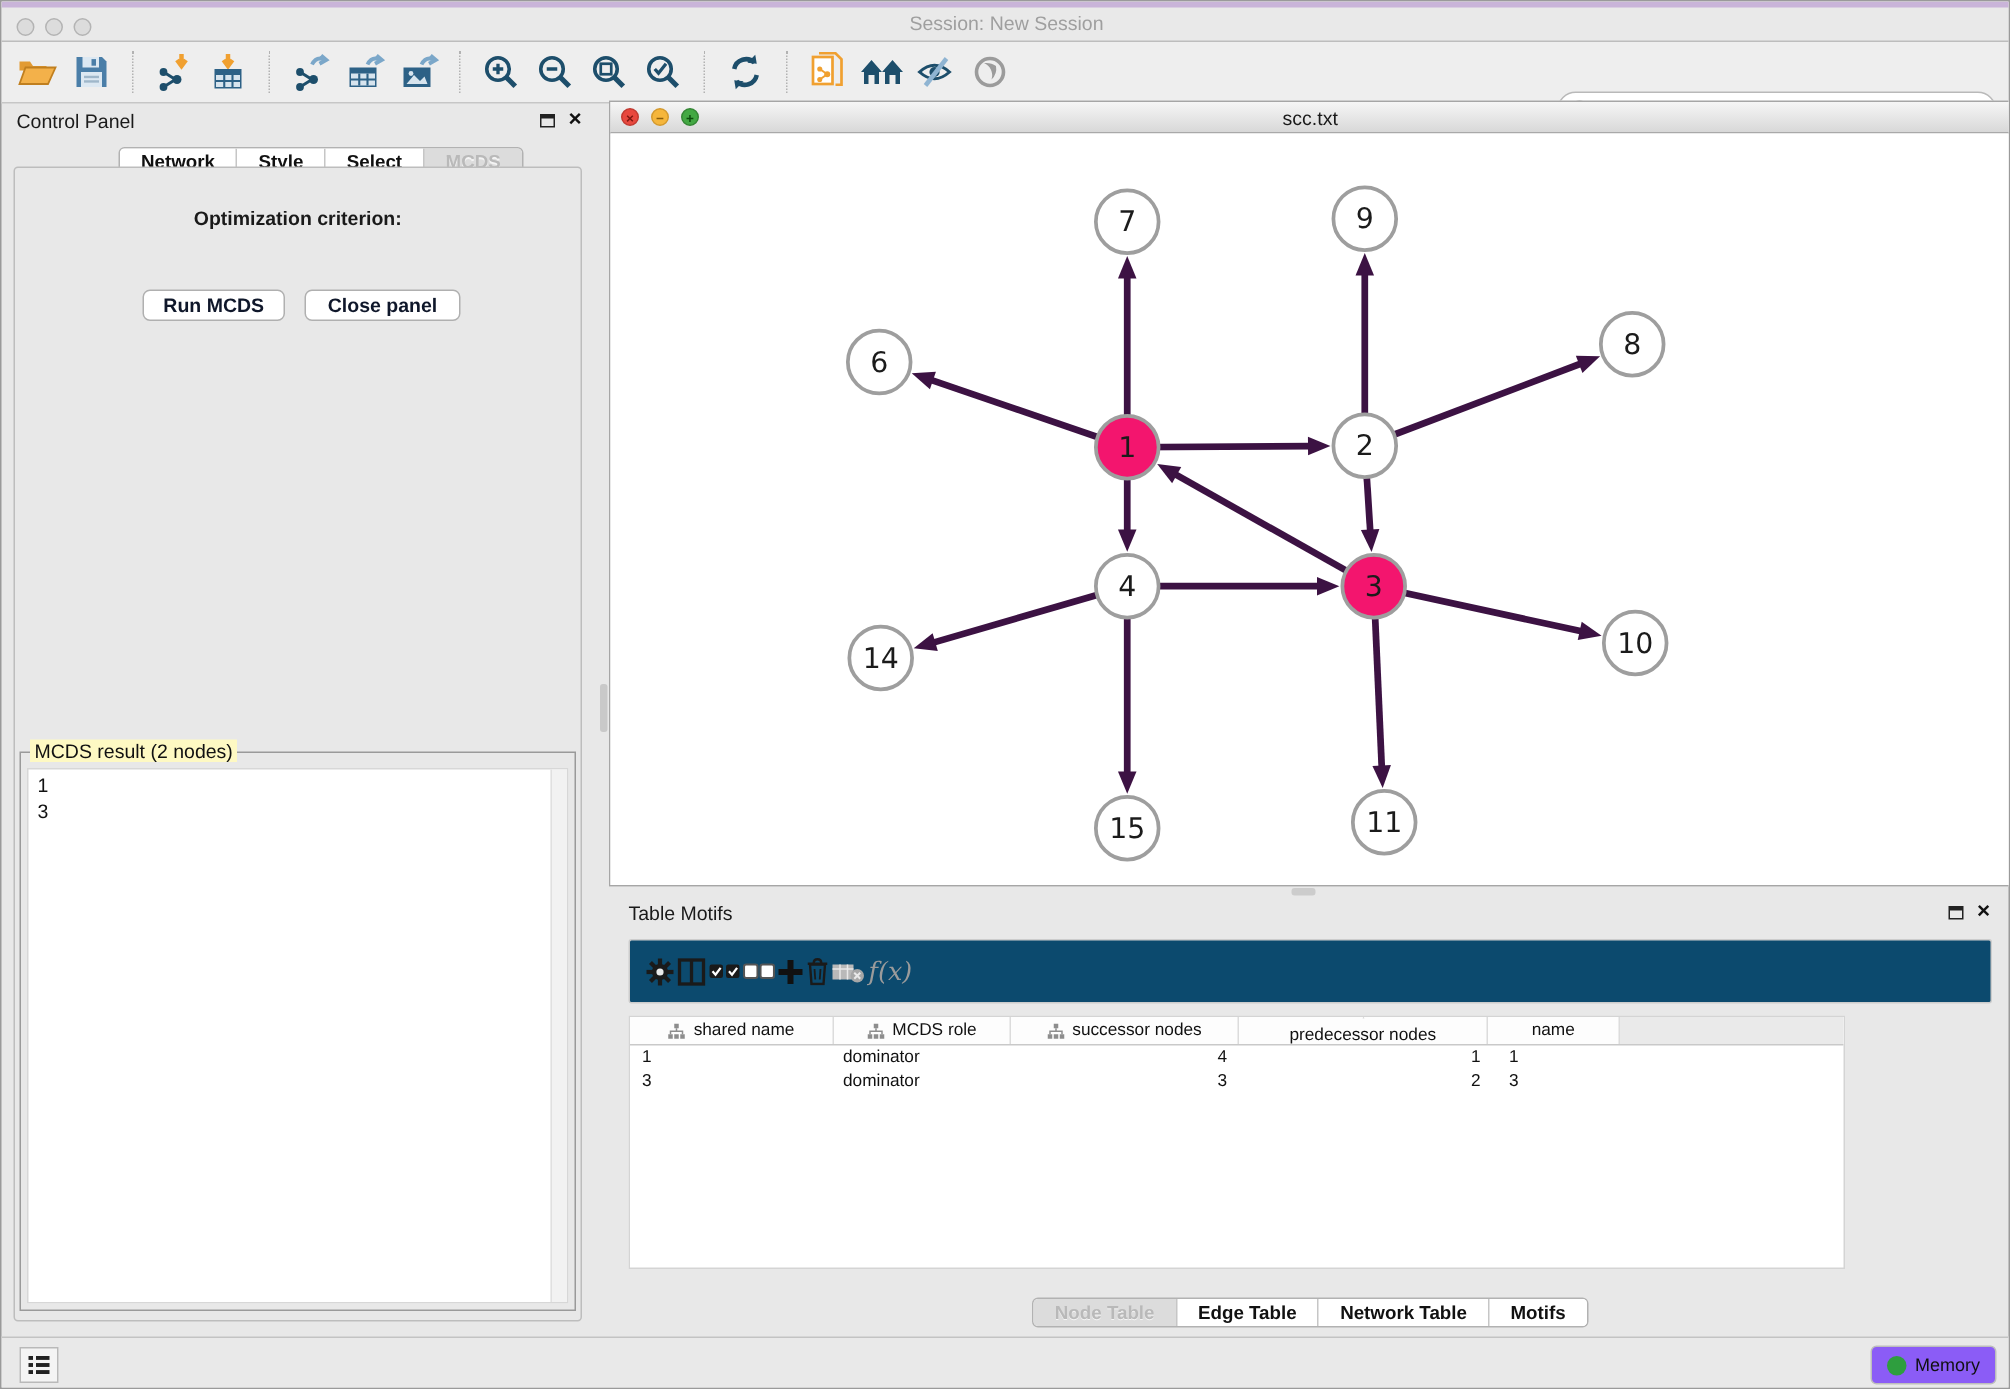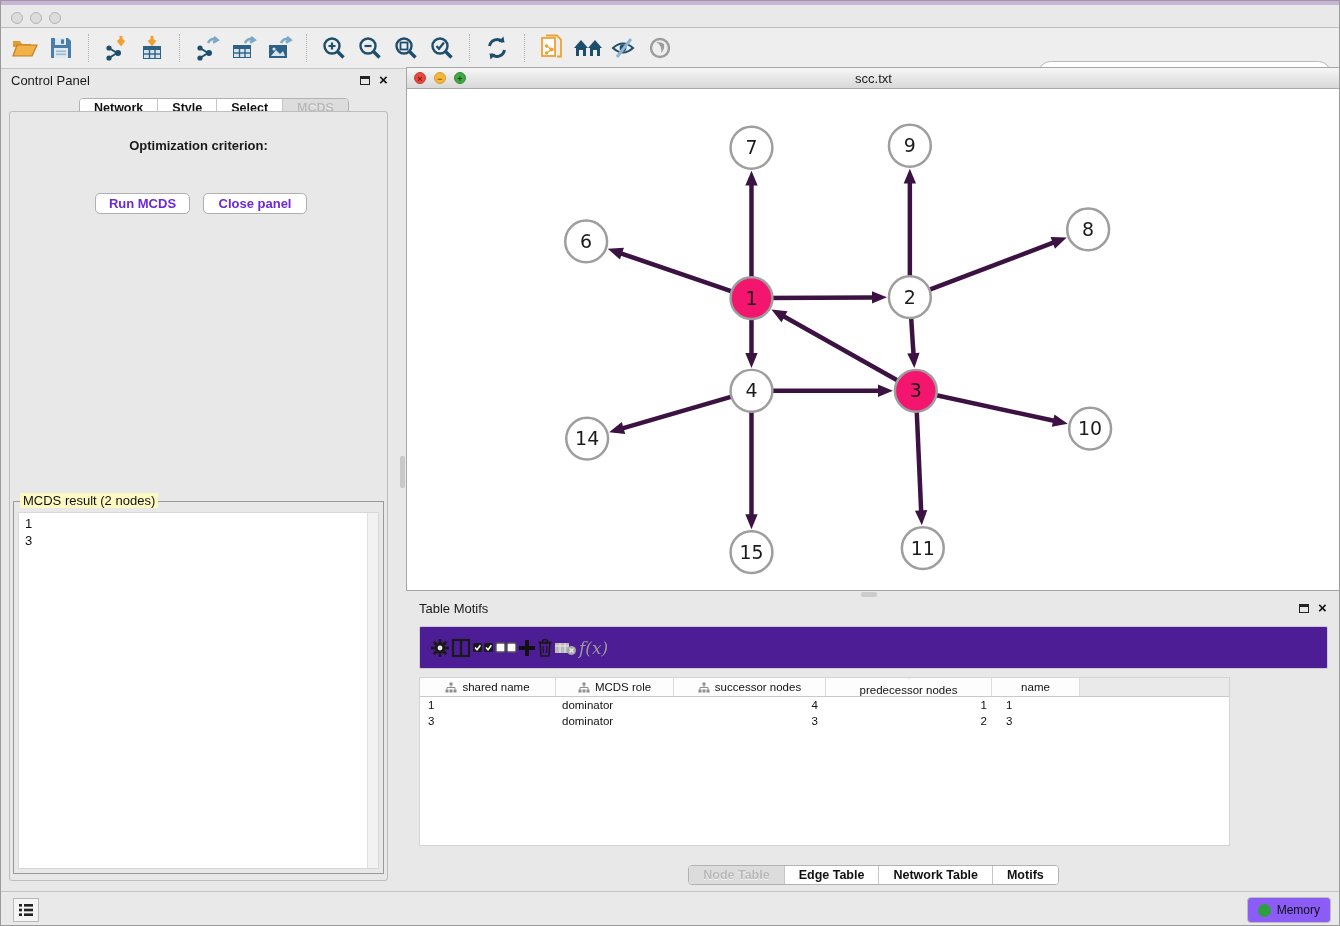--- a/index.html
+++ b/index.html
@@ -45,21 +45,21 @@
   .opt-label { position:absolute; left:0; top:137px; width:395px; text-align:center;
     font-size:13px; font-weight:bold; color:#1a1a1a; }
   .dropdown { position:absolute; left:44px; top:158px; width:310px; height:23px;
     background:#fff; border:1px solid #b0b0b0; border-radius:5px;
     display:flex; align-items:center; padding:0 10px; font-size:13px; color:#111; }
   .dd-arrows { margin-left:auto; display:flex; flex-direction:column; gap:2px; }
   .dd-arrows i { width:0; height:0; border-left:4px solid transparent; border-right:4px solid transparent; display:block; }
   .dd-up { border-bottom:5px solid #555; }
   .dd-down { border-top:5px solid #555; }
   .mac-btn { position:absolute; height:21px; background:#fff; border:1px solid #b0b0b0;
-    border-radius:5px; font-size:13px; font-weight:bold; color:#6d28d9;
+    border-radius:5px; font-size:13px; font-weight:bold; color:#0f172a;
     display:flex; align-items:center; justify-content:center;
     font-family:"Liberation Sans",sans-serif; }
   .fieldset { position:absolute; left:12px; top:500px; width:371px; height:373px;
     border:1px solid #9a9a9a; }
   .fieldset-legend { position:absolute; left:6px; top:-9px; background:#fef9c3;
     padding:0 3px; font-size:13px; color:#111; }
   .fieldset-inner { position:absolute; left:4px; top:10px; right:4px; bottom:4px; background:#fff;
     border:1px solid #d7d7d7; }
   .fieldset-scroll { position:absolute; right:0; top:0; width:11px; height:100%;
     background:#f2f2f2; border-left:1px solid #e0e0e0; }
@@ -75,21 +75,21 @@
     font-size:9px; font-weight:bold; text-align:center; line-height:12px; }
   .nt-close { left:7px;  background:#e8483e; border:1px solid #c23b32; color:#7d1611; }
   .nt-min   { left:27px; background:#f5b63c; border:1px solid #d49a2e; color:#8a5d0a; }
   .nt-zoom  { left:47px; background:#43a843; border:1px solid #358735; color:#0c4d0c; }
   .net-canvas { position:absolute; left:0; top:21px; width:933px; height:501px; background:#fff; }
   .v-thumb { position:absolute; left:399px; top:455px; width:5px; height:32px; background:#c9c9c9; border-radius:2px; }
   .h-handle { position:absolute; left:860px; top:591px; width:16px; height:5px; background:#cccccc; border-radius:2px; }
   
   .tp-title { position:absolute; left:418px; top:600px; font-size:13px; color:#1a1a1a; }
   .tp-toolbar { position:absolute; left:418px; top:625px; width:909px; height:43px;
-    background:#4c1d95; border:1px solid #cccccc; border-radius:2px;
+    background:#0c4a6e; border:1px solid #cccccc; border-radius:2px;
     display:flex; align-items:center; padding-left:10px; gap:1px; }
   .fx { font-family:"DejaVu Serif",serif; font-style:italic; font-size:17px; color:#9b9b9b; }
   .tbl-wrap { position:absolute; left:418px; top:676px; width:811px; height:169px;
     background:#fff; border:1px solid #d4d4d4; }
   .tbl-header { display:flex; height:19px; border-bottom:1px solid #c9c9c9; background:#fdfdfd; }
   .th { display:flex; align-items:center; justify-content:center; gap:5px;
     font-size:11.5px; color:#111; border-right:1px solid #dcdcdc; }
   .th-fill { flex:1; background:#eaeaea; border-right:none; }
   .tbl-row { display:flex; height:16px; align-items:center; }
   .td { font-size:11.5px; color:#111; overflow:hidden; white-space:nowrap; }
@@ -108,20 +108,21 @@
 </head>
 <body>
 
 <div id="app">
 
   <div class="titlebar">
     <div class="titlebar-accent"></div>
     <span class="traffic t1"></span>
     <span class="traffic t2"></span>
     <span class="traffic t3"></span>
+    <div class="win-title">Session: New Session</div>
   </div>
 
   <div class="toolbar">
     <div class="tb-btn">
       <svg width="28" height="24" viewBox="0 0 28 24">
         <path d="M2 5 h7 l2 3 h9 v3 h-18 z" fill="#e29b33"></path>
         <path d="M2 20 L6 9 H26 L21 20 Z" fill="#f3b14a" stroke="#c07f1f" stroke-width="1.2"></path>
       </svg>
     </div>
     <div class="tb-btn">

